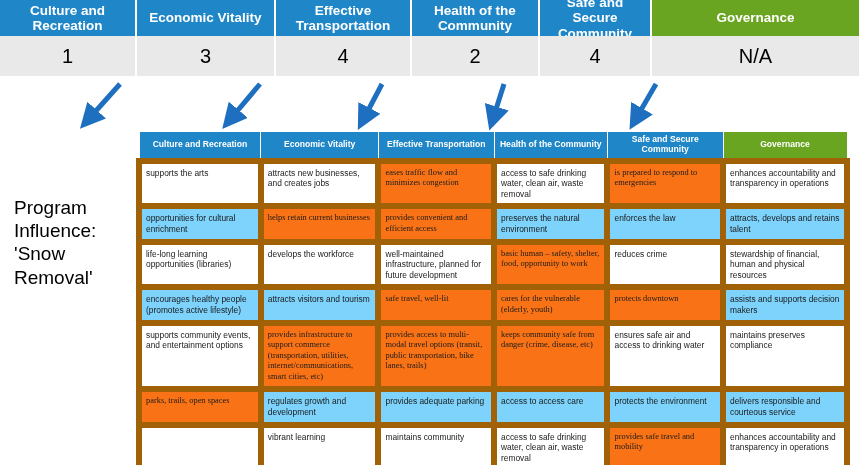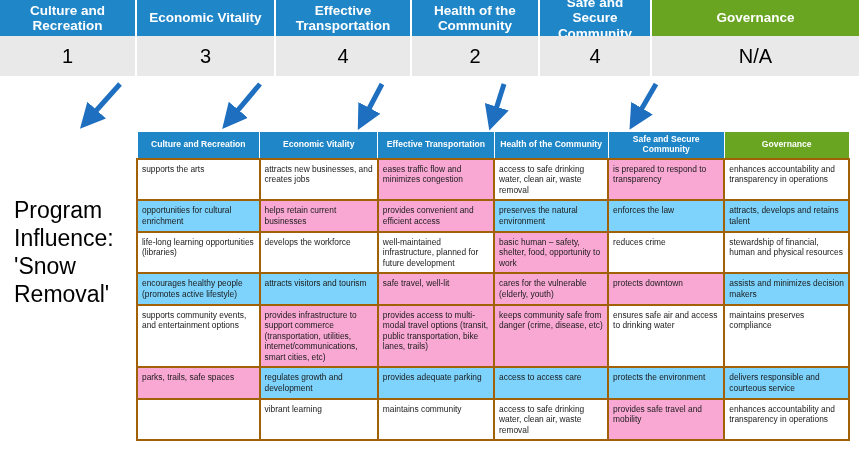--- a/index.html
+++ b/index.html
@@ -77,21 +77,21 @@
     width: 859px;
     height: 58px;
   }
 
   
   #left-caption {
     position: absolute;
     left: 14px;
     top: 196px;
     width: 118px;
-    font-size: 23px;
+    font-size: 19px;
     color: #000000;
     line-height: 1.22;
   }
 
   
   #matrix {
     position: absolute;
     left: 136px;
     top: 131px;
     width: 714px;
@@ -109,31 +109,32 @@
     line-height: 1.15;
     vertical-align: middle;
   }
   #matrix th.gov {
     background: #6aa521;
   }
   #matrix td {
     font-size: 8.4px;
     color: #1a1a1a;
     padding: 4px 4px;
-    border: 2px solid #a16207;
+    border: 6px solid #a16207;
     vertical-align: top;
     line-height: 1.26;
     background: #ffffff;
   }
   #matrix tr.shaded td {
     background: #7dd3fc;
   }
   #matrix td.hl,
   #matrix tr.shaded td.hl {
-    background: #f9a8d4;
+    background: #f97316;
+    font-family: Liberation Serif, serif;
   }
   #matrix td.empty {
     background: #ffffff;
   }
   #matrix tr.shaded td.empty {
     background: #ececec;
   }
 </style>
 </head>
 <body>
@@ -189,21 +190,21 @@
         <th>Safe and Secure Community</th>
         <th class="gov">Governance</th>
       </tr>
   </thead>
   <tbody>
       <tr>
         <td>supports the arts</td>
         <td>attracts new businesses, and creates jobs</td>
         <td class="hl">eases traffic flow and minimizes congestion</td>
         <td>access to safe drinking water, clean air, waste removal</td>
-        <td class="hl">is prepared to respond to transparency</td>
+        <td class="hl">is prepared to respond to emergencies</td>
         <td>enhances accountability and transparency in operations</td>
       </tr>
       <tr class="shaded">
         <td>opportunities for cultural enrichment</td>
         <td class="hl">helps retain current businesses</td>
         <td class="hl">provides convenient and efficient access</td>
         <td>preserves the natural environment</td>
         <td>enforces the law</td>
         <td>attracts, develops and retains talent</td>
       </tr>
@@ -214,32 +215,32 @@
         <td class="hl">basic human – safety, shelter, food, opportunity to work</td>
         <td>reduces crime</td>
         <td>stewardship of financial, human and physical resources</td>
       </tr>
       <tr class="shaded">
         <td>encourages healthy people (promotes active lifestyle)</td>
         <td>attracts visitors and tourism</td>
         <td class="hl">safe travel, well-lit</td>
         <td class="hl">cares for the vulnerable (elderly, youth)</td>
         <td class="hl">protects downtown</td>
-        <td>assists and minimizes decision makers</td>
+        <td>assists and supports decision makers</td>
       </tr>
       <tr>
         <td>supports community events, and entertainment options</td>
         <td class="hl">provides infrastructure to support commerce (transportation, utilities, internet/communications, smart cities, etc)</td>
         <td class="hl">provides access to multi-modal travel options (transit, public transportation, bike lanes, trails)</td>
         <td class="hl">keeps community safe from danger (crime, disease, etc)</td>
         <td>ensures safe air and access to drinking water</td>
         <td>maintains preserves compliance</td>
       </tr>
       <tr class="shaded">
-        <td class="hl">parks, trails, safe spaces</td>
+        <td class="hl">parks, trails, open spaces</td>
         <td>regulates growth and development</td>
         <td>provides adequate parking</td>
         <td>access to access care</td>
         <td>protects the environment</td>
         <td>delivers responsible and courteous service</td>
       </tr>
       <tr>
         <td class="empty"></td>
         <td>vibrant learning</td>
         <td>maintains community</td>

